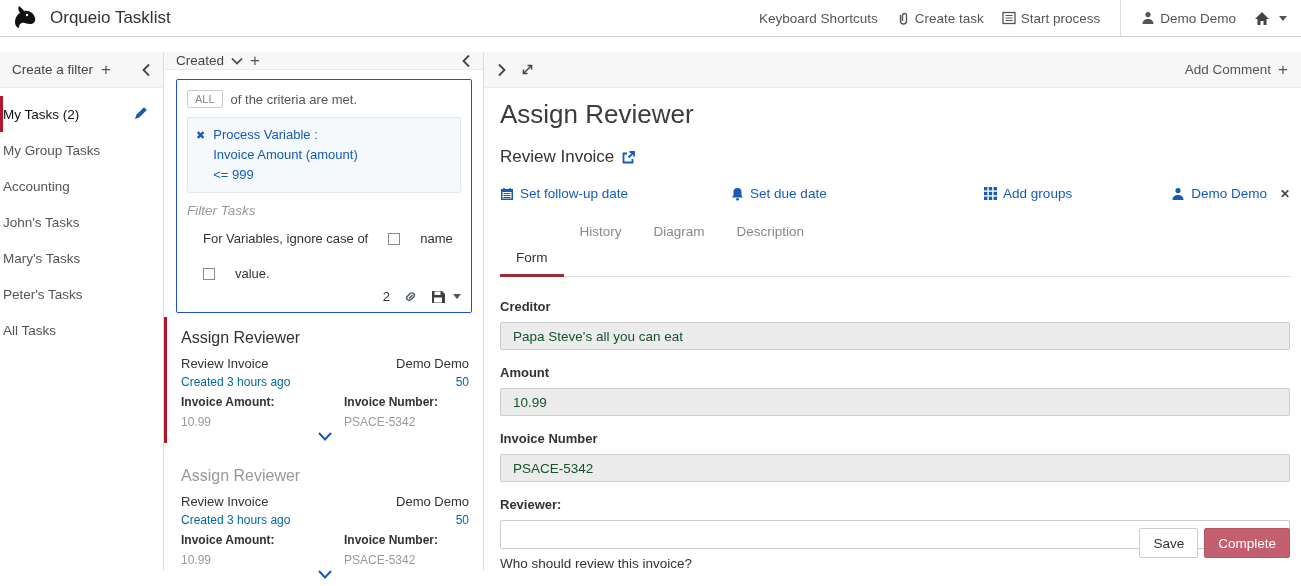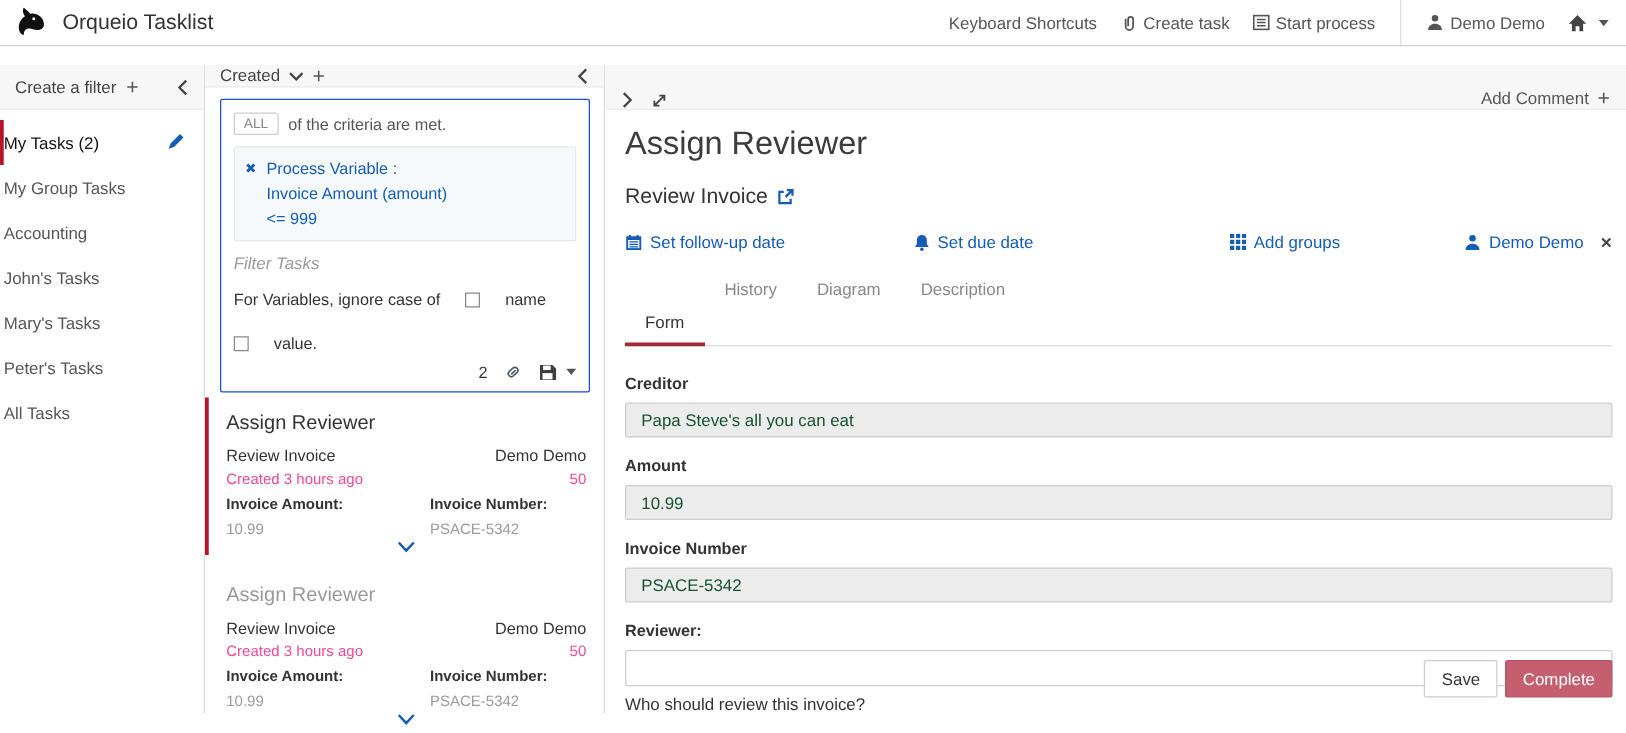--- a/index.html
+++ b/index.html
@@ -39,41 +39,41 @@
   .search-box { margin:9px 11px 0 12px; border:1px solid #1d4ed8; border-radius:2px; background:#fff;
     padding:10px 10px 8px 10px; }
   .match-row { display:flex; align-items:center; gap:8px; font-size:13px; color:#555; }
   .chip { border:1px solid #ccc; border-radius:2px; padding:2px 7px; font-size:11px; color:#888; background:#fff; cursor:pointer; }
   .criteria-box { margin-top:9px; background:#f6f9fb; border:1px solid #e4e9ee; border-radius:2px;
     padding:7px 8px; display:flex; gap:8px; font-size:13px; color:#155cb5; line-height:1.55; }
   .crit-x { color:#155cb5; font-size:11px; cursor:pointer; margin-top:2px; }
   .filter-input { width:100%; border:none; outline:none; margin-top:10px; font-size:13.5px;
     font-style:italic; color:#555; font-family:"Liberation Sans", sans-serif; }
   .filter-input::placeholder { color:#9a9a9a; }
-  .ignore-row { margin-top:12px; font-size:13px; color:#333; display:flex; align-items:center; gap:20px; flex-wrap:wrap; }
+  .ignore-row { margin-top:12px; font-size:13px; color:#333; display:flex; align-items:center; gap:20px; flex-wrap:wrap;margin-left:16px; }
   .cb { width:12px; height:12px; border:1px solid #8a8a8a; background:#fff; display:inline-block; cursor:pointer; }
   .count-row { margin-top:8px; display:flex; justify-content:flex-end; align-items:center; gap:13px; font-size:13px; color:#333; }
   .save-wrap { display:flex; align-items:center; gap:4px; cursor:pointer; }
 
   .task-card { padding:12px 14px 14px 14px; border-left:3px solid transparent; position:relative; cursor:pointer; }
   .task-card.selected { border-left-color:#b5152b; }
   .task-card { margin-top:4px; }
   .tc-title { font-size:16px; color:#333; margin-bottom:9px; }
   .task-card.dimmed .tc-title { color:#999; }
   .tc-row { display:flex; justify-content:space-between; font-size:13px; color:#333; margin-bottom:4px; }
-  .tc-row.small { font-size:12px; color:#ec4899; }
+  .tc-row.small { font-size:12px; color:#0369a1; }
   .tc-vars { display:grid; grid-template-columns:163px 1fr; margin-top:6px; }
   .tc-var-label { font-size:12px; font-weight:bold; color:#333; }
   .tc-var-value { font-size:12px; color:#9a9a9a; margin-top:6px; }
   .tc-chevron { position:absolute; left:50%; transform:translateX(-50%); bottom:2px; cursor:pointer; }
   .card-divider { height:1px; background:#e0e0e0; margin:6px 0 2px 0; }
 
   
   .detail-panel { flex:1; display:flex; flex-direction:column; position:relative; }
-  .detail-panel .panel-header { justify-content:space-between; padding:0 13px;align-items:flex-end; }
+  .detail-panel .panel-header { justify-content:space-between; padding:0 13px; }
   .dp-header-left { display:flex; align-items:center; gap:14px; }
   .add-comment { display:flex; align-items:center; gap:7px; color:#555; font-size:13.5px; cursor:pointer; }
   .detail-body { position:relative; flex:1; padding:11px 11px 0 16px; }
   .task-h1 { font-size:26px; font-weight:400; color:#3c3c3c; }
   .process-row { margin-top:17px; display:flex; align-items:center; gap:7px; font-size:17px; color:#333; }
   .action-row { margin-top:19px; display:flex; align-items:center; font-size:13.5px; }
   .action-link { display:flex; align-items:center; gap:6px; color:#155cb5; cursor:pointer; }
   .al-due { margin-left:103px; }
   .al-groups { margin-left:auto; }
   .al-assignee { margin-left:99px; margin-right:4px; }

